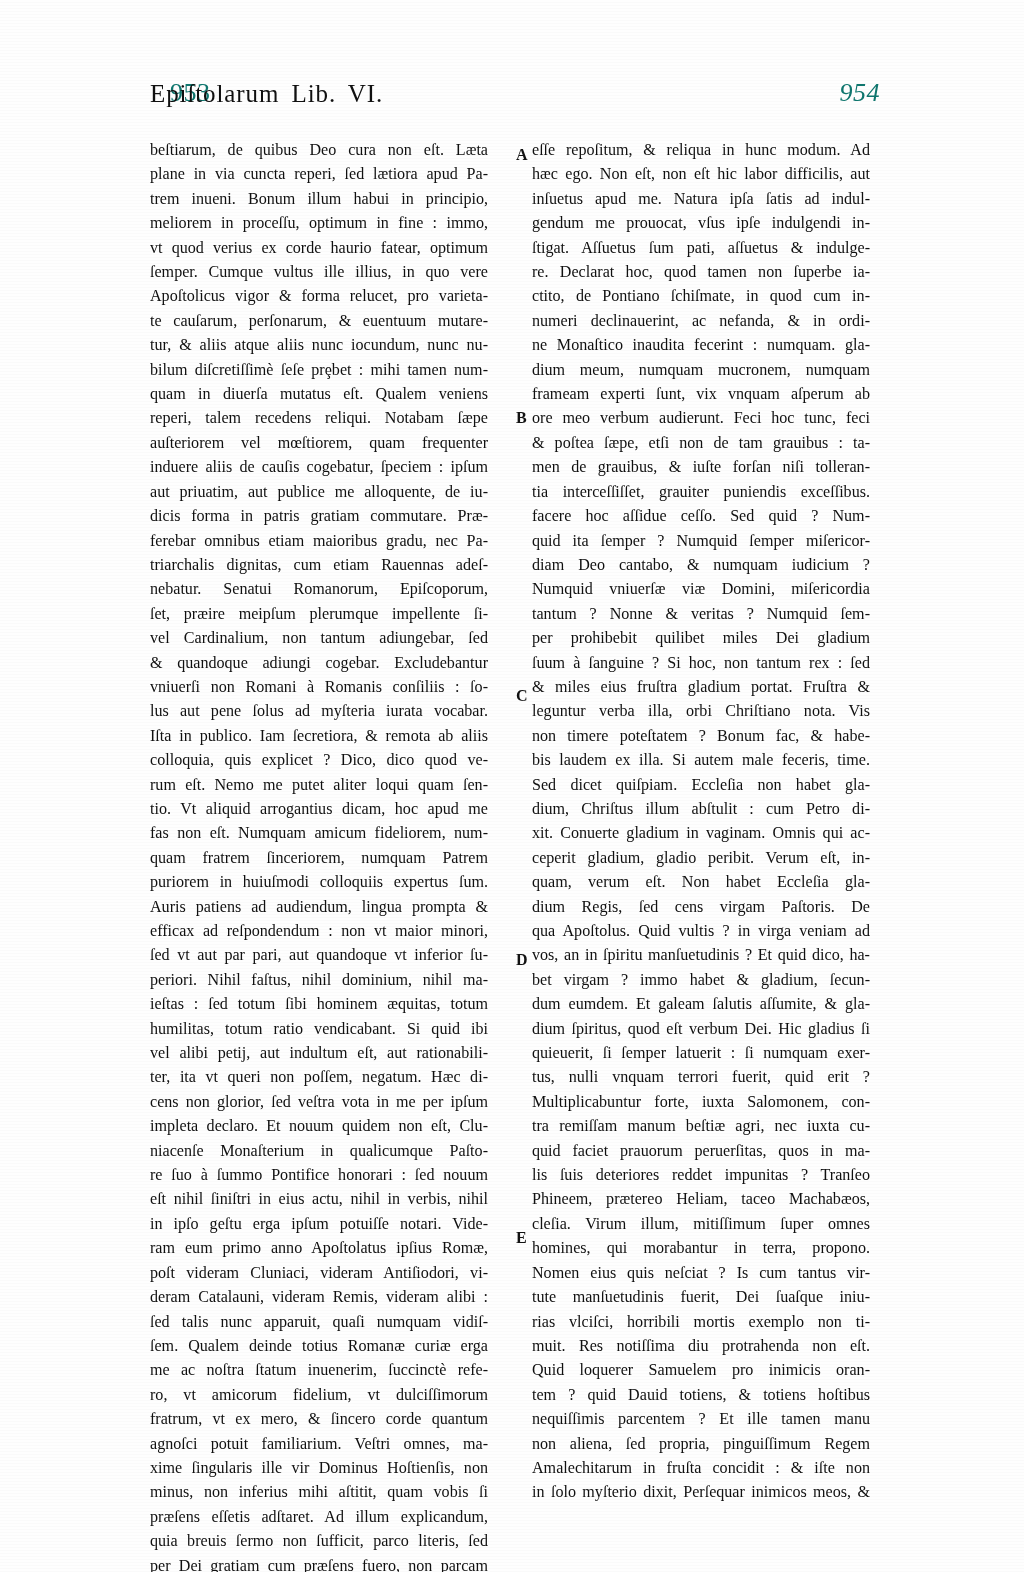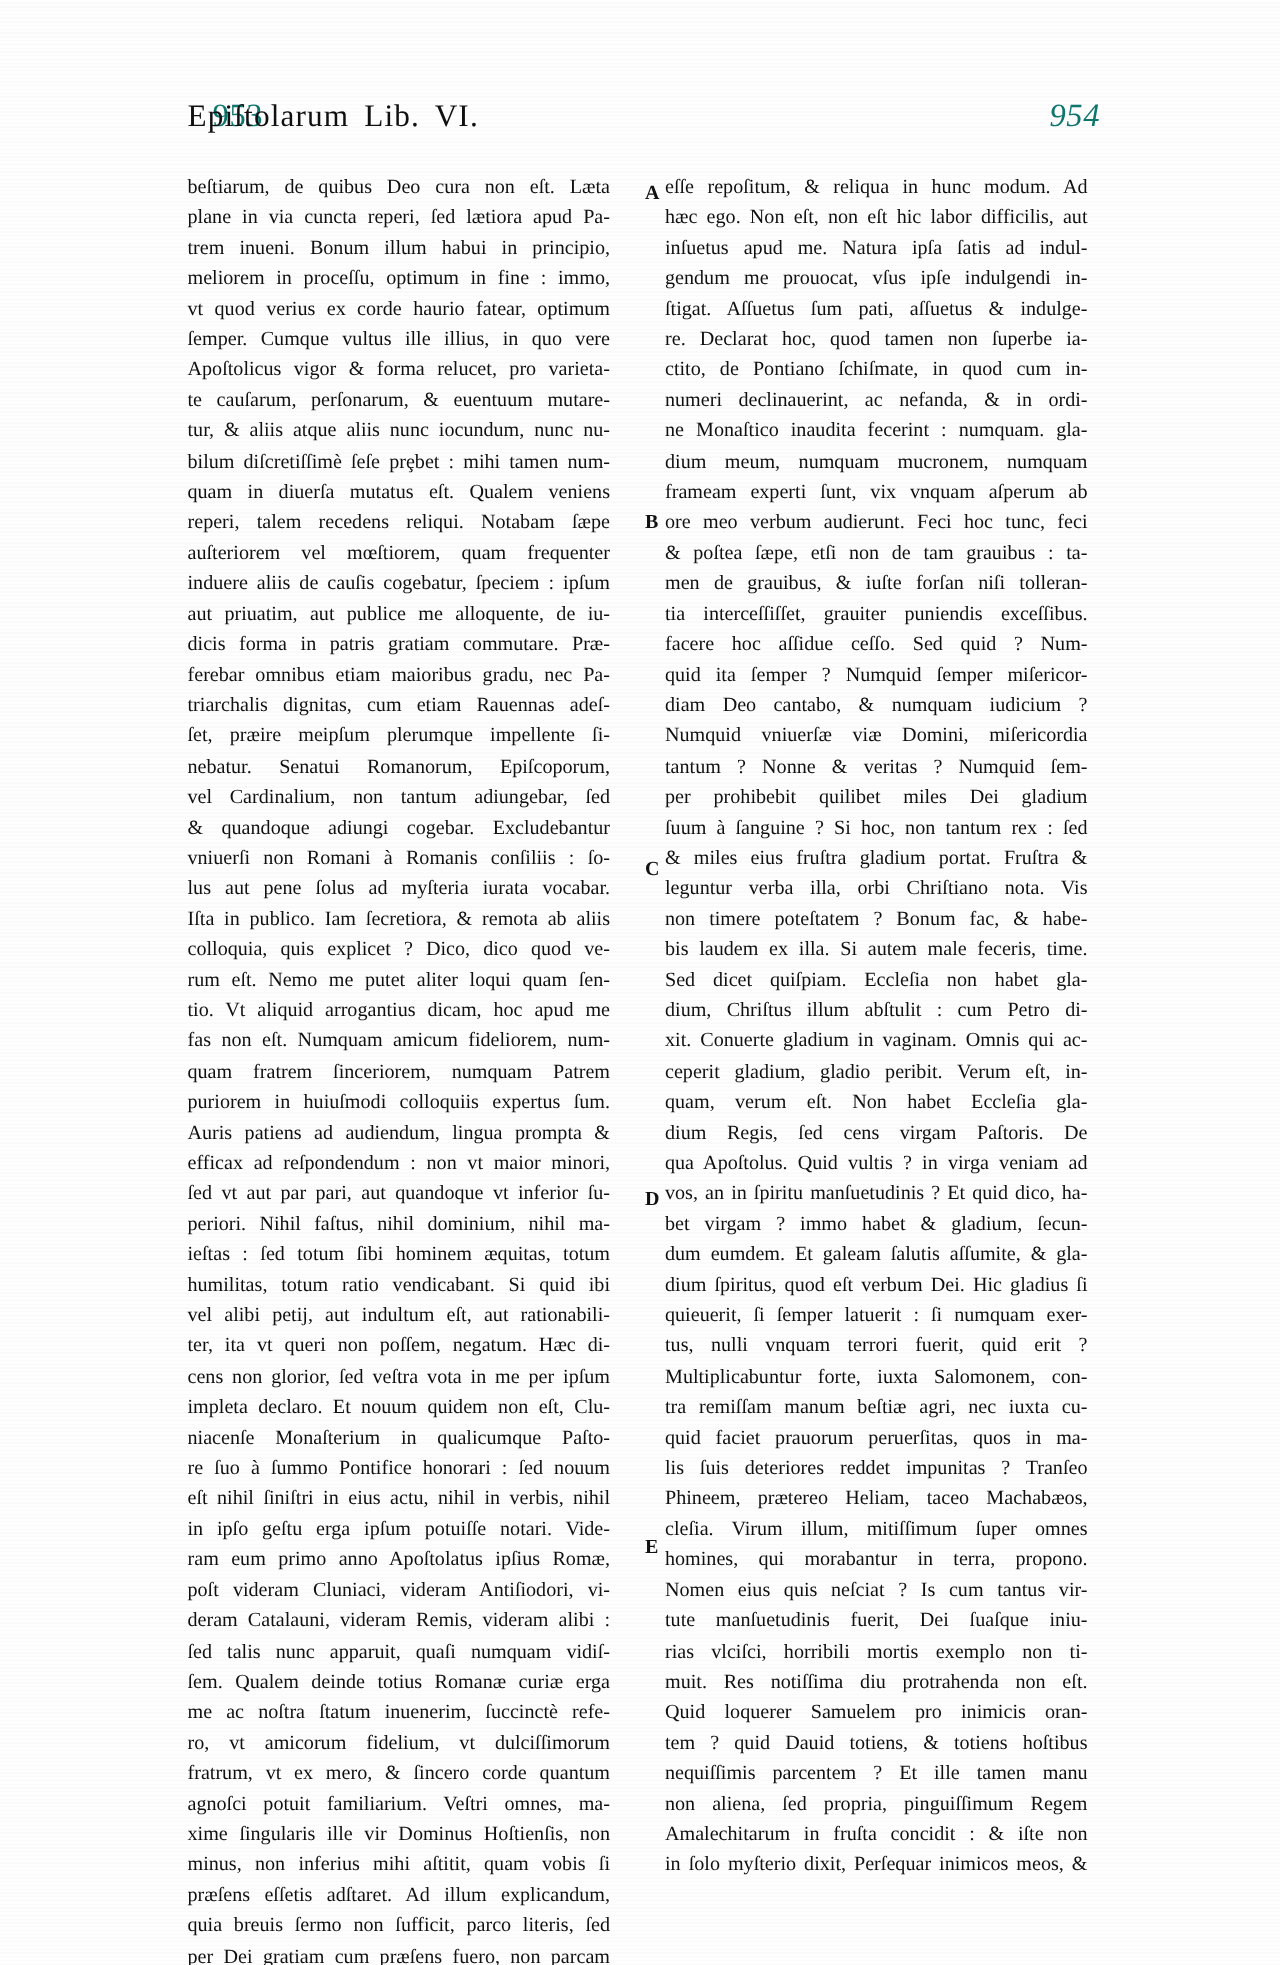--- a/index.html
+++ b/index.html
@@ -142,22 +142,22 @@
           <span class="ln">tur, &amp; aliis atque aliis nunc iocundum, nunc nu-</span>
           <span class="ln">bilum diſcretiſſimè ſeſe prȩbet : mihi tamen num-</span>
           <span class="ln">quam in diuerſa mutatus eſt. Qualem veniens</span>
           <span class="ln">reperi, talem recedens reliqui. Notabam ſæpe</span>
           <span class="ln">auſteriorem vel mœſtiorem, quam frequenter</span>
           <span class="ln">induere aliis de cauſis cogebatur, ſpeciem : ipſum</span>
           <span class="ln">aut priuatim, aut publice me alloquente, de iu-</span>
           <span class="ln">dicis forma in patris gratiam commutare. Præ-</span>
           <span class="ln">ferebar omnibus etiam maioribus gradu, nec Pa-</span>
           <span class="ln">triarchalis dignitas, cum etiam Rauennas adeſ-</span>
+          <span class="ln">nebatur. Senatui Romanorum, Epiſcoporum,</span>
           <span class="ln">ſet, præire meipſum plerumque impellente ſi-</span>
-          <span class="ln">nebatur. Senatui Romanorum, Epiſcoporum,</span>
           <span class="ln">vel Cardinalium, non tantum adiungebar, ſed</span>
           <span class="ln">&amp; quandoque adiungi cogebar. Excludebantur</span>
           <span class="ln">vniuerſi non Romani à Romanis conſiliis : ſo-</span>
           <span class="ln">lus aut pene ſolus ad myſteria iurata vocabar.</span>
           <span class="ln">Iſta in publico. Iam ſecretiora, &amp; remota ab aliis</span>
           <span class="ln">colloquia, quis explicet ? Dico, dico quod ve-</span>
           <span class="ln">rum eſt. Nemo me putet aliter loqui quam ſen-</span>
           <span class="ln">tio. Vt aliquid arrogantius dicam, hoc apud me</span>
           <span class="ln">fas non eſt. Numquam amicum fideliorem, num-</span>
           <span class="ln">quam fratrem ſinceriorem, numquam Patrem</span>

